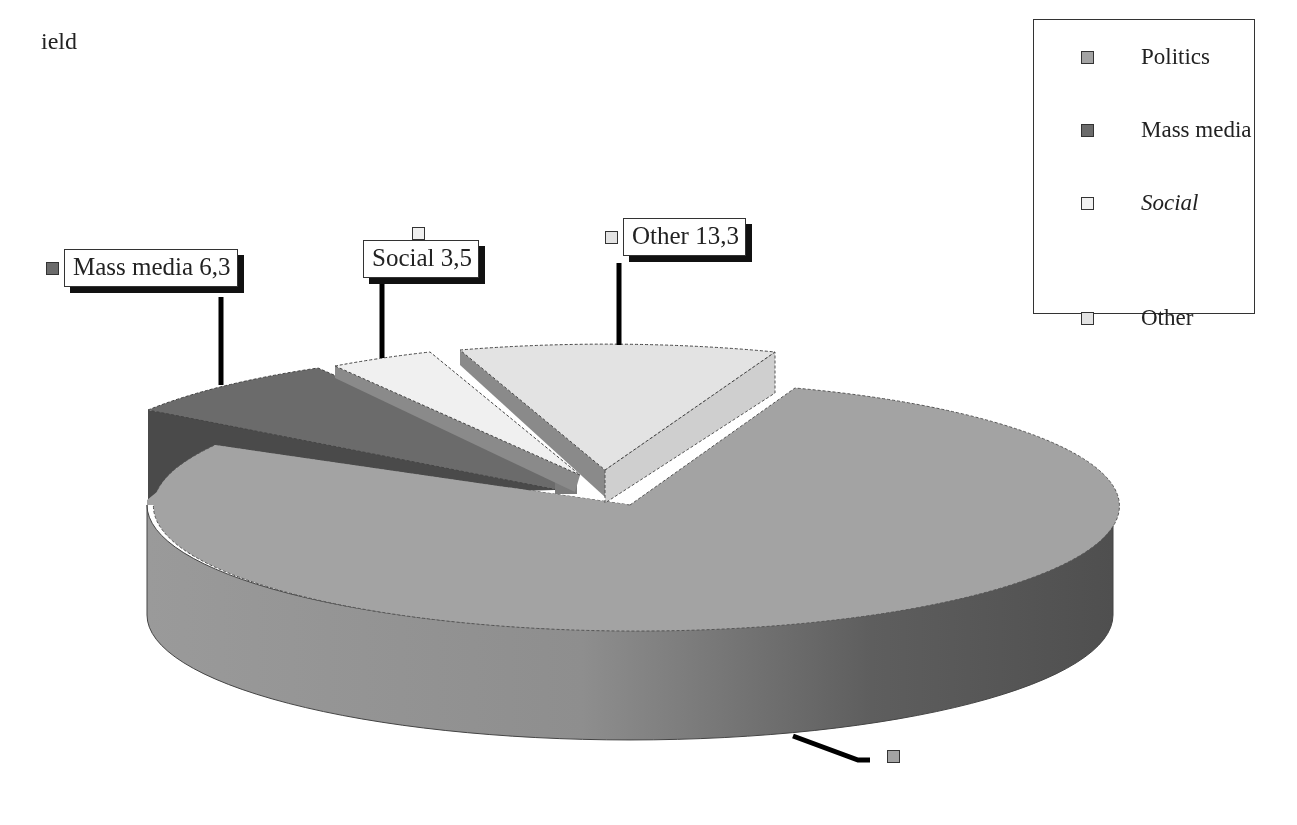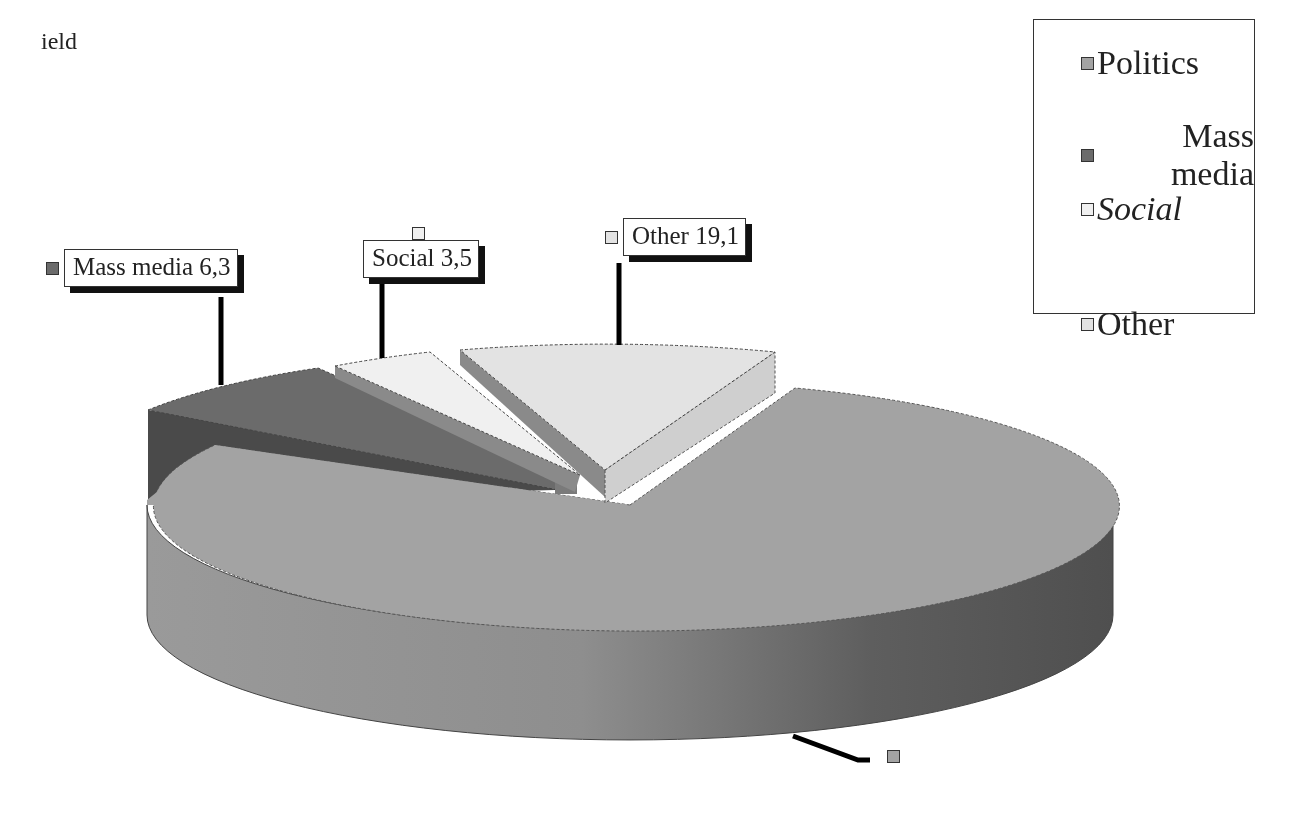--- a/index.html
+++ b/index.html
@@ -1,21 +1,21 @@
 <!DOCTYPE html>
 <html><head>
   <meta charset="utf-8">
   <style>
     html, body { margin: 0; padding: 0; background: #ffffff; }
     body { width: 1297px; height: 825px; position: relative; overflow: hidden;
            font-family: "Liberation Serif", "DejaVu Serif", serif; color: #222; }
     .title-fragment { position: absolute; left: 0; top: 28px; font-size: 24px; margin-left: 41px; }
     .legend { position: absolute; left: 1033px; top: 19px; width: 222px; height: 295px;
               border: 1.5px solid #333; box-sizing: border-box; background: #fff; }
-    .legend-item { position: absolute; left: 47px; font-size: 34px; display: flex; align-items: center; }
+    .legend-item { position: absolute; left: 47px; font-size: 23px; display: flex; align-items: center; gap: 44px; }
     .swatch { width: 13px; height: 13px; border: 1.5px solid #333; box-sizing: border-box; margin-right: 3px; }
     .callout { position: absolute; display: flex; align-items: center; }
     .callout .swatch { margin-right: 5px; }
     .callout-box { background: #fff; border: 1.5px solid #333; font-size: 25px; padding: 1px 6px 3px 8px;
                    box-shadow: 6px 6px 0 #111; line-height: 32px; white-space: nowrap; }
     svg.pie { position: absolute; left: 0; top: 0; }
   </style>
 </head>
 <body>
 
@@ -59,21 +59,21 @@
   <span class="callout-box">Mass media 6,3</span>
 </div>
 
 <div class="callout" style="left:363px; top:227px;flex-direction:column;">
   <span class="swatch" style="background:#f0f0f0;"></span>
   <span class="callout-box">Social 3,5</span>
 </div>
 
 <div class="callout" style="left:605px; top:218px;">
   <span class="swatch" style="background:#e3e3e3;"></span>
-  <span class="callout-box">Other 19,1</span>
+  <span class="callout-box">Other 13,3</span>
 </div>
 
 <div class="callout" style="left:887px; top:750px;">
   <span class="swatch" style="background:#a3a3a3;"></span>
 </div>
 
 <div class="legend">
   <div class="legend-item" style="top:24px;">
     <span class="swatch" style="background:#a3a3a3;"></span>
     <span>Politics</span>

